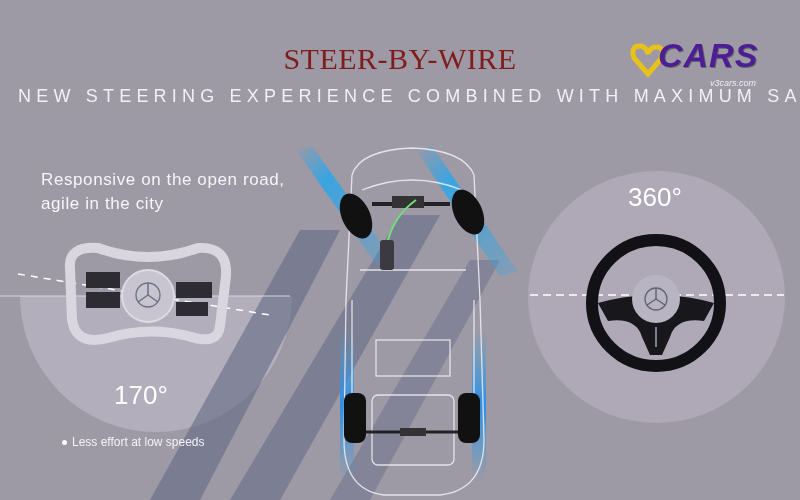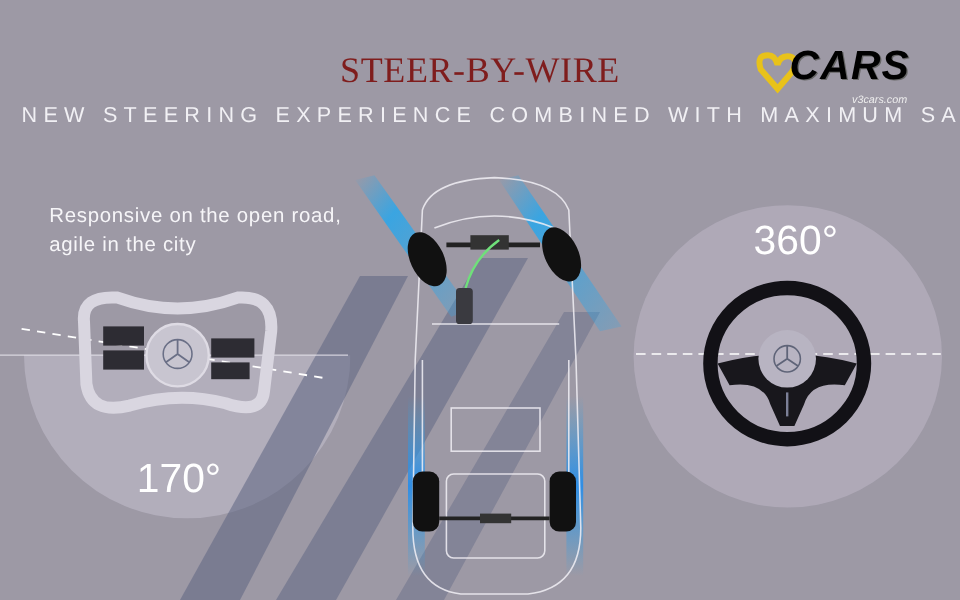--- a/index.html
+++ b/index.html
@@ -1,24 +1,24 @@
 <!DOCTYPE html>
 <html><head>
 <meta charset="utf-8">
 <style>
   html,body{margin:0;padding:0;}
   body{width:800px;height:500px;overflow:hidden;background:#9d99a5;position:relative;font-family:"DejaVu Sans",sans-serif;color:#fff;}
   .title{position:absolute;left:0;width:800px;top:42px;text-align:center;font-family:"Liberation Serif","DejaVu Serif",serif;font-size:30px;letter-spacing:0.5px;color:#7f1d1d;}
   .subtitle{position:absolute;left:18px;top:86px;font-family:"Liberation Sans",sans-serif;font-size:18px;letter-spacing:5.2px;color:#f1f0f4;white-space:nowrap;}
   .logo{position:absolute;left:628px;top:38px;width:150px;height:44px;}
-  .logo-text{position:absolute;left:30px;top:-2px;font-family:"Liberation Sans",sans-serif;font-weight:bold;font-style:italic;font-size:34px;color:#000000;letter-spacing:1px;text-shadow:1px 1px 0 #666;}
+  .logo-text{position:absolute;left:30px;top:-2px;font-family:"Liberation Sans",sans-serif;font-weight:bold;font-style:italic;font-size:34px;color:#4c1d95;letter-spacing:1px;text-shadow:1px 1px 0 #666;}
   .logo-url{position:absolute;left:82px;top:40px;font-family:"Liberation Sans",sans-serif;font-size:9px;font-style:italic;color:#eee;}
   .tagline{position:absolute;left:20px;top:168px;font-family:"Liberation Sans",sans-serif;font-size:17px;line-height:24px;color:#f6f5f8;letter-spacing:0.6px;margin-left:21px;}
   .half-left{position:absolute;left:20px;top:160px;width:272px;height:272px;}
-  .deg{position:absolute;font-family:"Liberation Sans",sans-serif;font-size:34px;color:#fff;}
+  .deg{position:absolute;font-family:"Liberation Sans",sans-serif;font-size:26px;color:#fff;}
   .circle-right{position:absolute;left:528px;top:171px;width:257px;height:252px;border-radius:50%;background:rgba(190,182,198,0.55);}
   .bullets{position:absolute;left:62px;top:432px;list-style:none;margin:0;padding:0;font-family:"Liberation Sans",sans-serif;font-size:12px;line-height:21px;color:#f4f3f6;}
   .bullets li{position:relative;padding-left:10px;}
   .bullets li::before{content:"";position:absolute;left:0;top:8px;width:5px;height:5px;border-radius:50%;background:#fff;}
   .layer{position:absolute;left:0;top:0;width:800px;height:500px;}
 </style>
 </head>
 <body>
 
 <div class="half-left">
@@ -114,15 +114,16 @@
   <span class="logo-url">v3cars.com</span>
 </div>
 
 <div class="tagline">
   <div>Responsive on the open road,</div>
   <div>agile in the city</div>
 </div>
 <div class="deg" style="left:114px;top:362px;margin-top:18px;">170°</div>
 
 <ul class="bullets">
+  <li>Less effort at low speeds</li>
 </ul>
 
 <div class="deg" style="left:628px;top:182px;">360°</div>
 
 </body></html>

